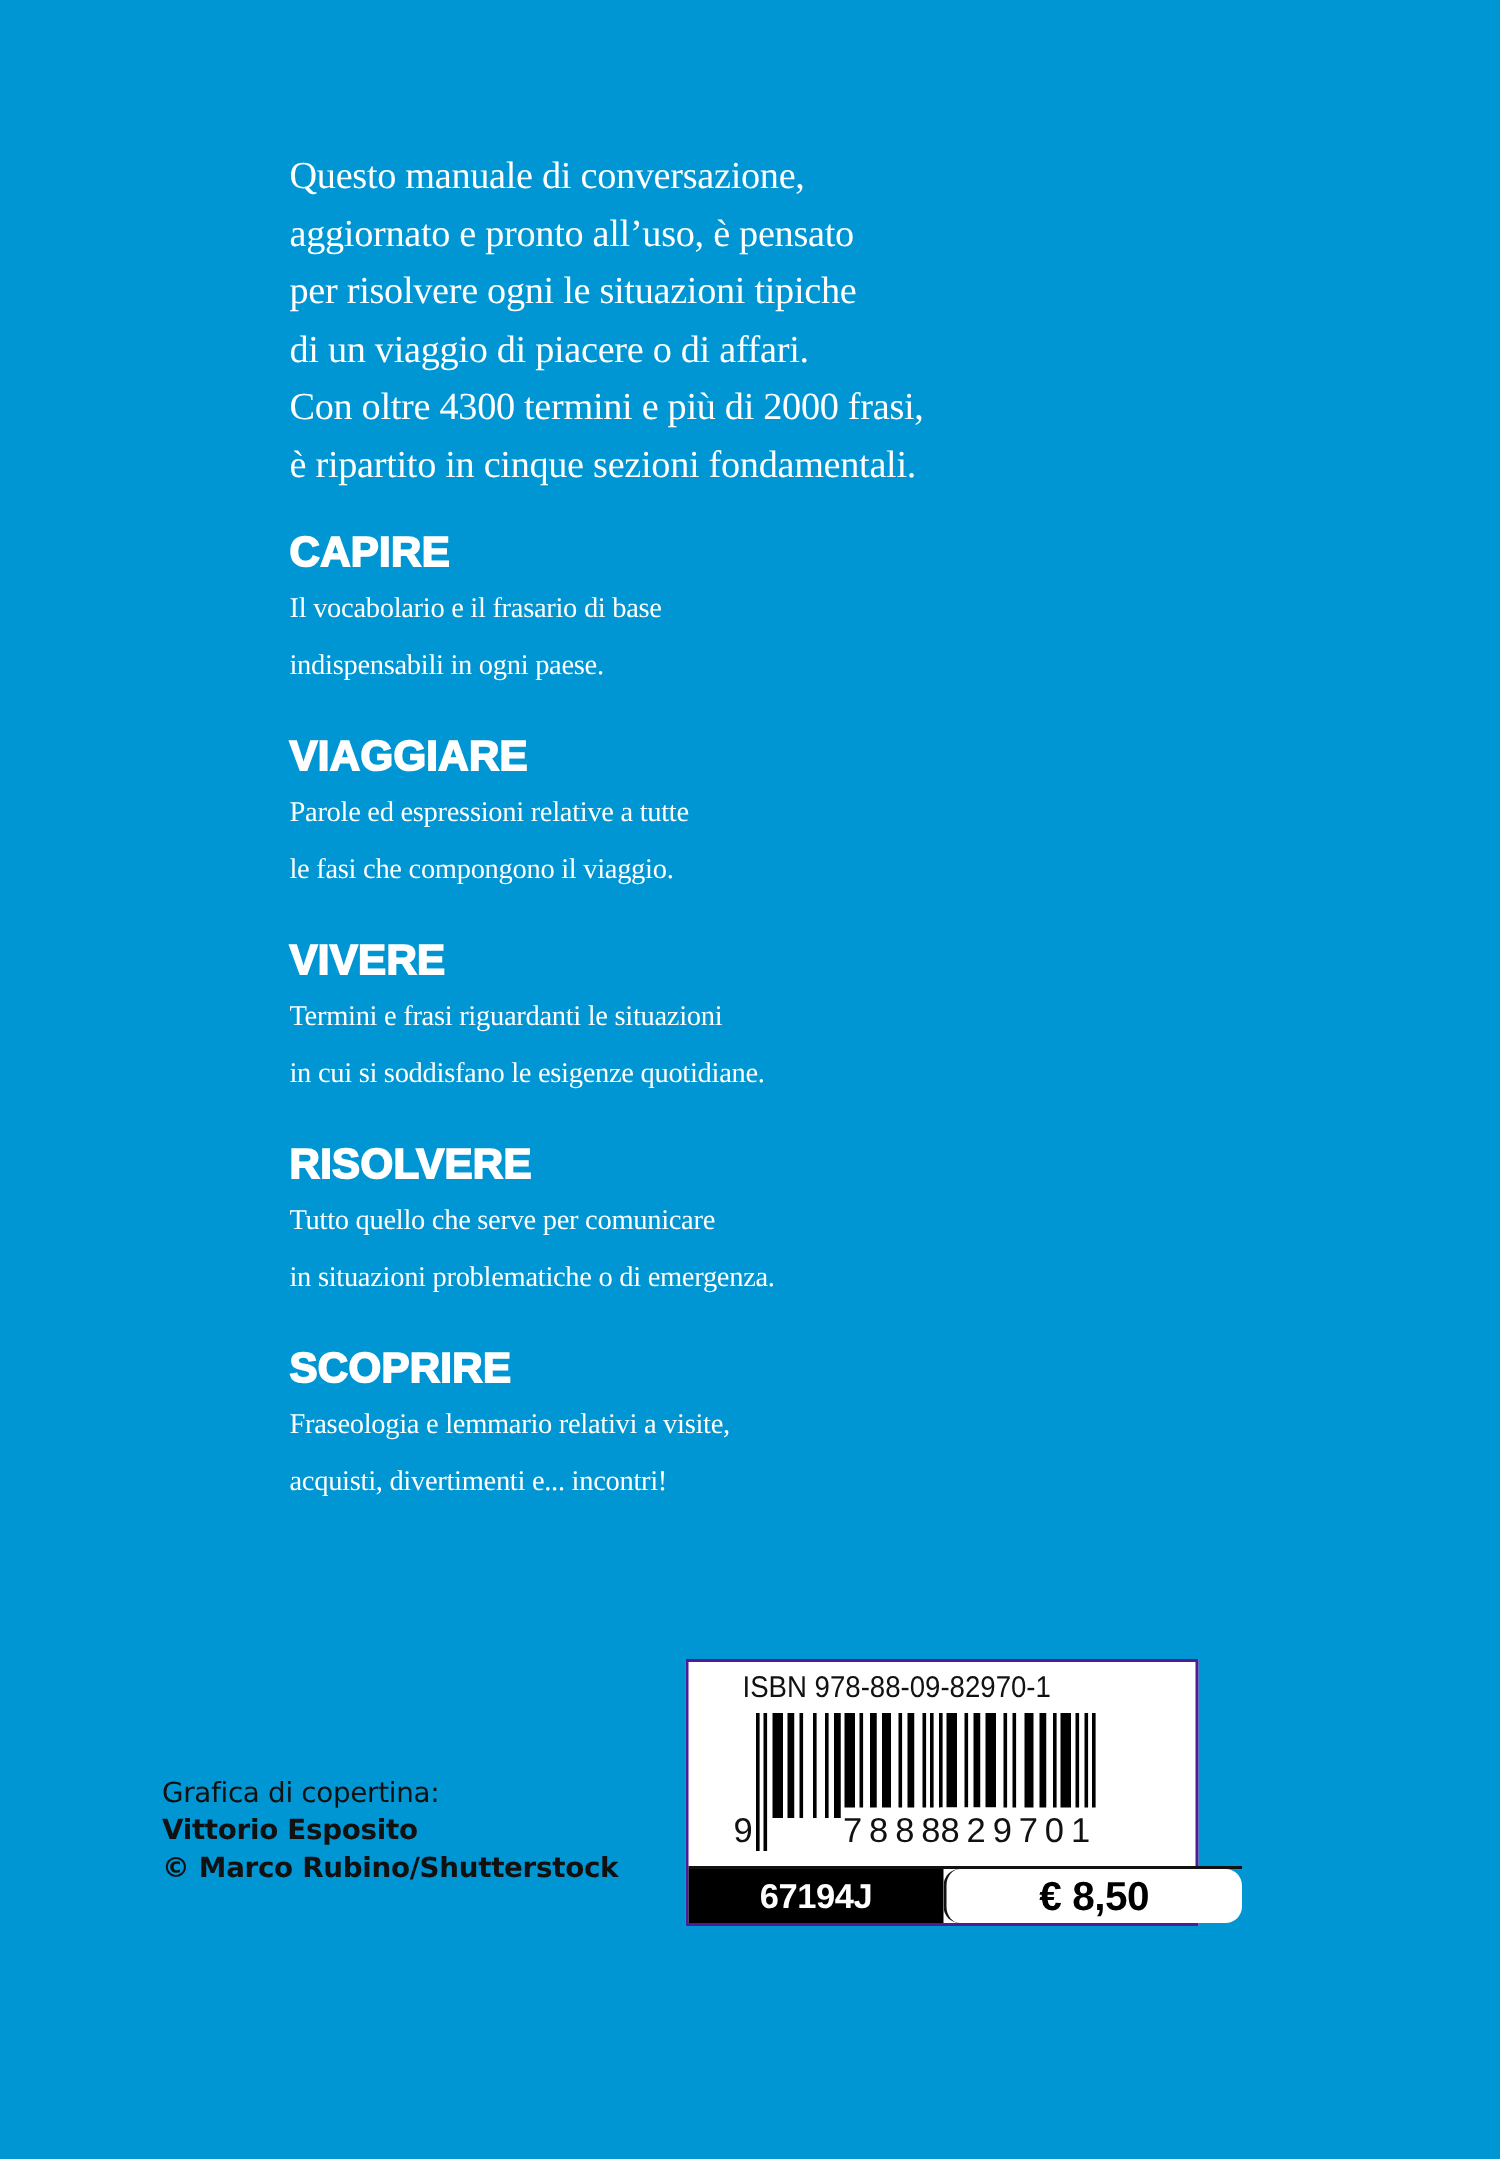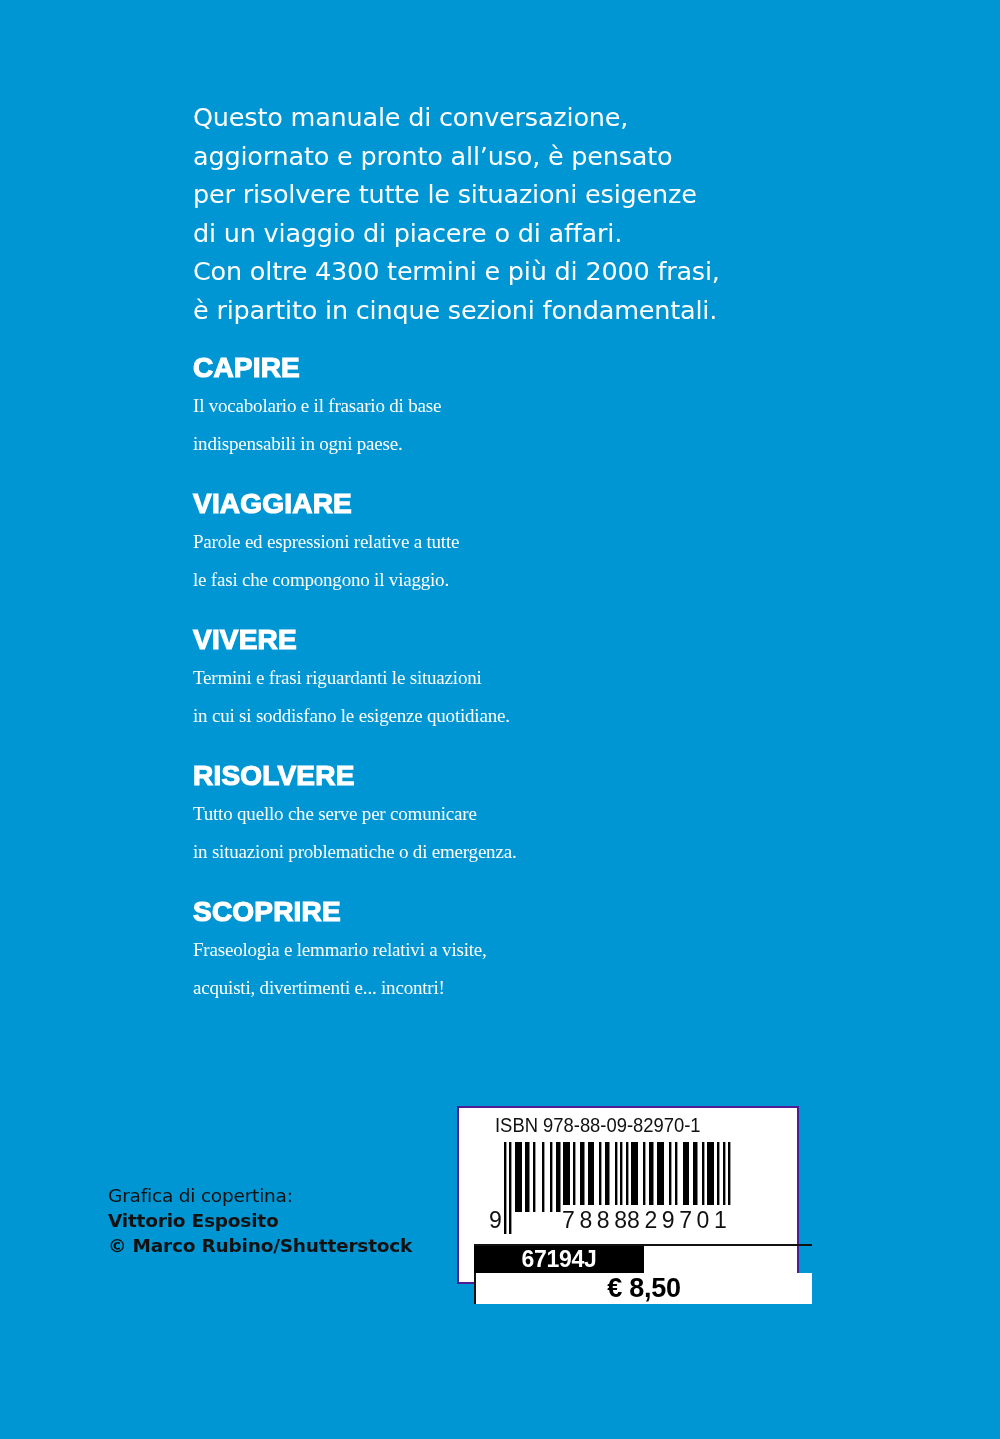--- a/index.html
+++ b/index.html
@@ -28,20 +28,21 @@
       width: 700px;
       font-family: "DejaVu Sans", sans-serif;
       font-size: 25.5px;
       line-height: 38.5px;
       letter-spacing: -0.2px;
       color: #ffffff;
     }
     .intro .line {
       display: block;
       white-space: nowrap;
+      font-family: Liberation Serif, serif;
     }
     .section {
       position: absolute;
       left: 193px;
       width: 700px;
       color: #ffffff;
     }
     .section .heading {
       display: block;
       font-family: "Liberation Sans", sans-serif;
@@ -108,28 +109,27 @@
       font-family: "Liberation Sans", sans-serif;
       font-size: 23px;
       line-height: 30px;
       color: #111111;
       background: #ffffff;
       letter-spacing: 4.6px;
       white-space: nowrap;
     }
     .bottom-row {
       position: absolute;
-      left: 15px;
+      left: 0;
       top: 136px;
-      width: 338px;
+      width: 369px;
       height: 38px;
       border-top: 2px solid #111111;
       box-sizing: border-box;
       display: flex;
-      flex-direction: column;
     }
     .code-cell {
       width: 170px;
       height: 100%;
       background: #000000;
       color: #ffffff;
       display: flex;
       align-items: center;
       justify-content: center;
       font-family: "Liberation Sans", sans-serif;
@@ -143,31 +143,32 @@
       background: #ffffff;
       color: #000000;
       border-left: 2px solid #111111;
       display: flex;
       align-items: center;
       justify-content: center;
       font-family: "Liberation Sans", sans-serif;
       font-weight: bold;
       font-size: 27px;
       letter-spacing: -0.3px;
+      border-radius: 11px;
     }
   </style>
 </head>
 <body>
 
 <div class="cover">
 
   <div class="intro">
     <span class="line">Questo manuale di conversazione,</span>
     <span class="line">aggiornato e pronto all’uso, è pensato</span>
-    <span class="line">per risolvere tutte le situazioni esigenze</span>
+    <span class="line">per risolvere ogni le situazioni tipiche</span>
     <span class="line">di un viaggio di piacere o di affari.</span>
     <span class="line">Con oltre 4300 termini e più di 2000 frasi,</span>
     <span class="line">è ripartito in cinque sezioni fondamentali.</span>
   </div>
 
   <div class="section" style="top:353px;">
     <span class="heading">CAPIRE</span>
     <span class="line">Il vocabolario e il frasario di base</span>
     <span class="line">indispensabili in ogni paese.</span>
   </div>

